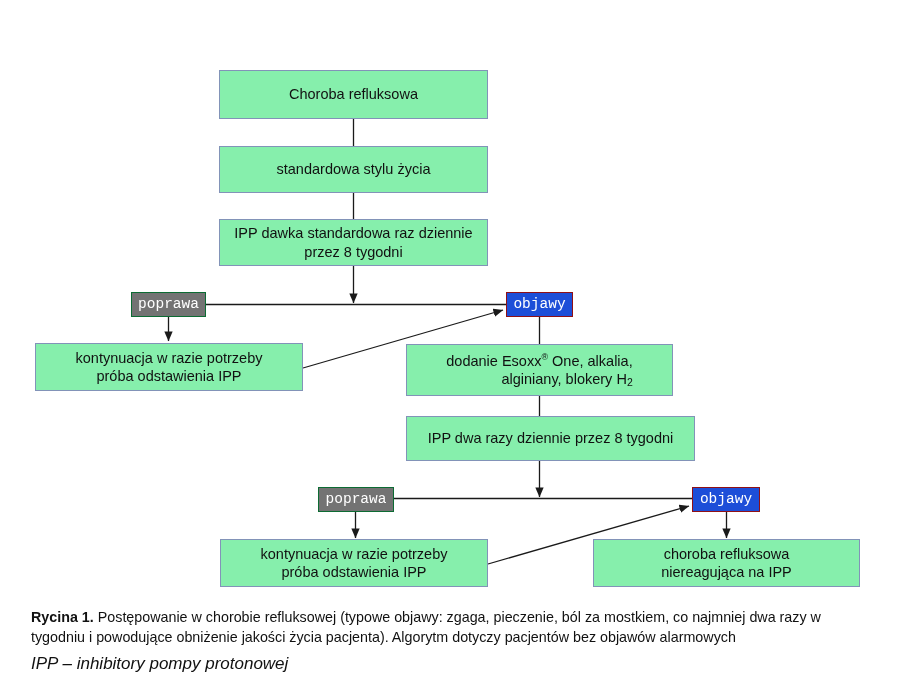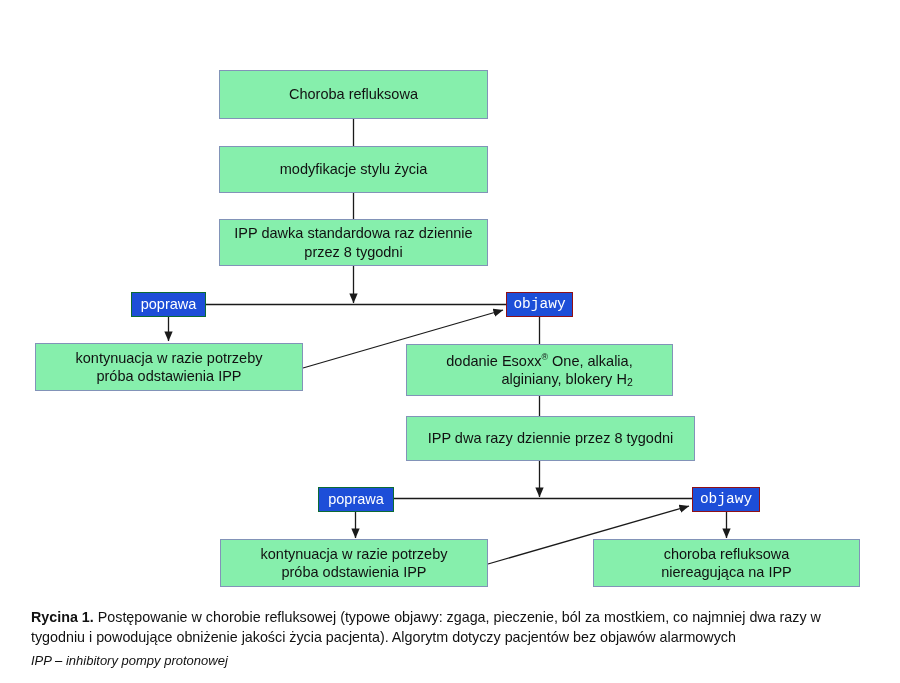--- a/index.html
+++ b/index.html
@@ -38,24 +38,25 @@
     line-height: 1.25;
   }
   .node.plain {
     background: #86efac;
     border: 1px solid #8293b8;
     font-size: 14.5px;
     color: #111111;
     padding: 2px 6px;
   }
   .node.green {
-    background: #1d4ed8;
+    background: #737373;
     border: 1.5px solid #0c6b33;
     color: #ffffff;
     font-size: 14.5px;
+    font-family: Liberation Mono, monospace;
   }
   .node.red {
     background: #1d4ed8;
     border: 1.5px solid #8f1016;
     color: #ffffff;
     font-size: 14.5px;
     font-family: Liberation Mono, monospace;
   }
   .node .lbl {
     display: block;
@@ -81,21 +82,21 @@
     color: #111111;
   }
   #caption .figlabel {
     font-weight: bold;
     margin-top: 48px;
   }
   #caption .note {
     display: block;
     margin-top: 4px;
     font-style: italic;
-    font-size: 13px;
+    font-size: 17px;
   }
 </style>
 </head>
 <body>
 
 <div id="stage">
 
   <svg id="edges" viewBox="0 0 900 683">
     <defs>
       <marker id="arrow" markerWidth="9" markerHeight="9" refX="7.4" refY="3.2" orient="auto" markerUnits="strokeWidth">
@@ -128,21 +129,21 @@
     <line x1="488" y1="564" x2="689" y2="506" stroke="#1a1a1a" stroke-width="1.3" marker-end="url(#arrow)"></line>
 
     <line x1="726.5" y1="512" x2="726.5" y2="538" stroke="#1a1a1a" stroke-width="1.3" marker-end="url(#arrow)"></line>
   </svg>
 
   <div class="node plain" style="left:219px; top:70px; width:269px; height:49px;">
     <span class="lbl">Choroba refluksowa</span>
   </div>
 
   <div class="node plain" style="left:219px; top:146px; width:269px; height:47px;">
-    <span class="lbl">modyfikacje stylu życia</span>
+    <span class="lbl">standardowa stylu życia</span>
   </div>
 
   <div class="node plain" style="left:219px; top:219px; width:269px; height:47px;">
     <span class="lbl">IPP dawka standardowa raz dziennie
 przez 8 tygodni</span>
   </div>
 
   <div class="node green" style="left:131px; top:292px; width:75px; height:25px;">
     <span class="lbl">poprawa</span>
   </div>

